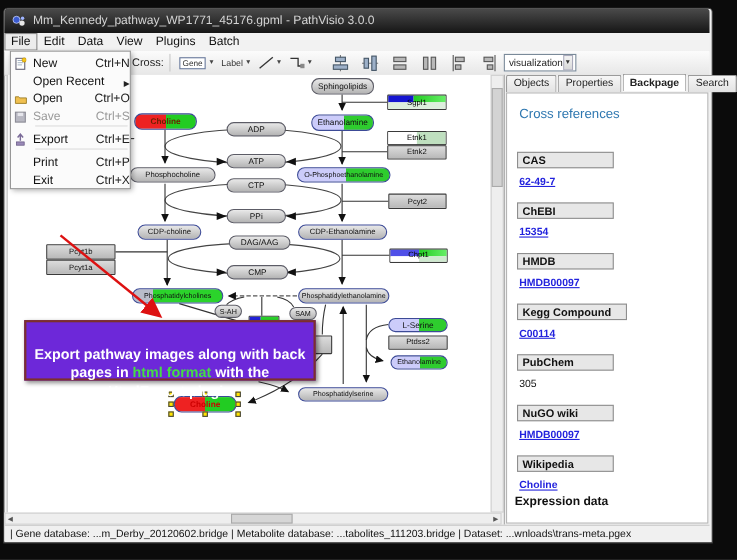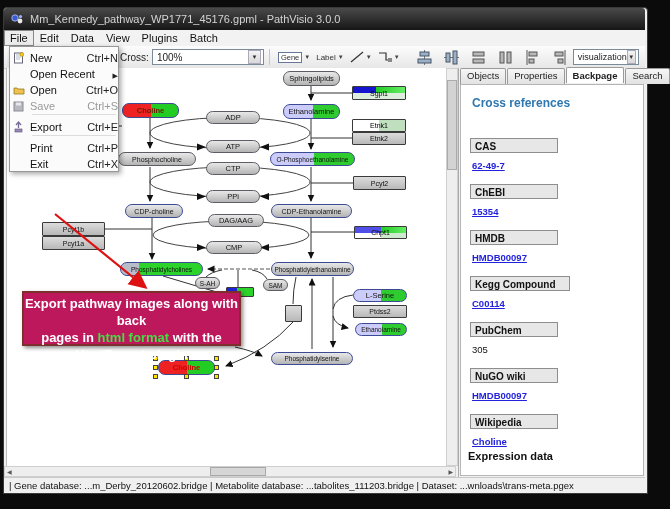--- a/index.html
+++ b/index.html
@@ -33,43 +33,43 @@
   .hthumb{left:210px;top:467px;width:56px;height:9px;background:#d6d6d6;border:1px solid #a8a8a8;box-sizing:border-box}
   .statusbar{left:4px;top:477px;width:641px;height:15px;background:#f0f0f0;border-top:1px solid #c9c9c9;
              font-size:9.5px;color:#111;display:flex;align-items:center;padding-left:5px;box-sizing:border-box;white-space:nowrap;overflow:hidden}
   
   .panel{left:458px;top:68px;width:188px;height:409px;background:#f0f0f0;border-left:1px solid #aaa;box-sizing:border-box}
   .tabsrow{left:460px;top:68px;height:16px;display:flex;font-size:9.5px;color:#222}
   .tab{border:1px solid #9a9a9a;border-bottom:none;background:linear-gradient(#f6f6f6,#e2e2e2);
        padding:1px 6px;margin-right:1px;border-radius:2px 2px 0 0}
   .tab.active{background:#fff;font-weight:bold;position:relative;top:-1px;padding-top:2px}
   .panelbody{left:460px;top:84px;width:184px;height:392px;background:#fff;border:1px solid #b5b5b5;box-sizing:border-box}
-  .bp-head{left:472px;top:96px;font-size:12px;font-weight:bold;color:#2e77b0}
+  .bp-head{left:472px;top:96px;font-size:12px;font-weight:normal;color:#2e77b0}
   .bp-box{left:470px;width:88px;height:15px;background:#e7e7e7;border:1px solid #8e8e8e;
           font-size:10px;font-weight:bold;color:#111;line-height:15px;padding-left:4px;box-sizing:border-box;white-space:nowrap}
   .bp-link{left:472px;font-size:9.5px;font-weight:bold;color:#2222dd;text-decoration:underline}
   .bp-plain{left:472px;font-size:9.5px;color:#111}
   .bp-foot{left:468px;top:450px;font-size:11px;font-weight:bold;color:#111}
   
   .node{position:absolute;display:flex;align-items:center;justify-content:center;font-size:7.5px;
         color:#111;box-sizing:border-box;white-space:nowrap;overflow:hidden;z-index:5}
   .pill{border-radius:7px;border:1px solid #3c4a96}
   .gray{background:linear-gradient(#e8e8e8,#b4b4b4)}
   .bgray{border-color:#5c5c66}
   .rg{background:linear-gradient(90deg,#ee2222 0 50%,#22cc22 50% 100%);color:#6b2000;font-weight:bold}
   .lg{background:linear-gradient(90deg,#ccccfa 0 52%,#2ecc2e 52% 100%)}
   .pcn{background:linear-gradient(90deg,#b9bcc9 0 22%,#2bd32b 22% 100%)}
   .gene{border:1px solid #3a3a3a;background:linear-gradient(#dcdcdc,#b8b8b8);border-radius:1px;font-size:7px}
   .gexp{border:1px solid #3a3a3a;border-radius:1px;font-size:7px;position:absolute;box-sizing:border-box;z-index:5;display:flex;align-items:center;justify-content:center}
   .f65{font-size:6.5px}.f7{font-size:7px}
   .handle{position:absolute;width:5px;height:5px;background:#ffe400;border:1px solid #444;box-sizing:border-box;z-index:8}
   
-  .callout{left:22px;top:291px;width:219px;height:55px;background:#be185d;border:2px solid #7c2f2d;
+  .callout{left:22px;top:291px;width:265px;height:55px;background:#6d28d9;border:2px solid #7c2f2d;
            box-shadow:2px 2px 4px rgba(0,0,0,.45);z-index:55;color:#fff;font-size:13px;font-weight:bold;
-           text-align:center;line-height:17px;box-sizing:border-box;padding-top:2px}
+           text-align:center;line-height:17px;box-sizing:border-box;padding-top:20px}
   
   .fmenu{left:9px;top:46px;width:108px;background:#fbfbfb;border:1px solid #979797;z-index:50;
          box-shadow:2px 2px 5px rgba(0,0,0,.35);font-size:11px;color:#111;padding:1px 0}
   .fitem{display:flex;align-items:flex-end;height:16px;padding:0 0 0 3px}
   .fitem .ic{width:17px;height:12px;flex:0 0 17px;display:flex;align-items:center}
   .fitem .lb{flex:1}
   .fitem .sc{color:#222}
   .fitem.disabled .lb,.fitem.disabled .sc{color:#9a9a9a}
   .fsep{height:1px;background:#dcdcdc;margin:2px 2px 2px 22px}
   .batch{border:2px solid #e01111;margin:1px 1px 0 1px;height:15px;padding-left:2px}
@@ -95,24 +95,20 @@
   <span class="mi focused">File</span>
   <span class="mi">Edit</span>
   <span class="mi">Data</span>
   <span class="mi">View</span>
   <span class="mi">Plugins</span>
   <span class="mi">Batch</span>
 </div>
 
 <div class="abs toolbar">
   <span style="margin-left:116px">Cross:</span>
-  <div class="combo" style="width:112px;margin-left:3px">
-    <span>100%</span>
-    <span class="arr">▼</span>
-  </div>
   <div class="tsep"></div>
   <div class="tbtn">
     <span class="genebox">Gene</span>
       <span class="dd">▼</span>
   </div>
   <div class="tbtn">
     <span style="font-size:8px">Label</span>
       <span class="dd">▼</span>
   </div>
   <div class="tbtn">

